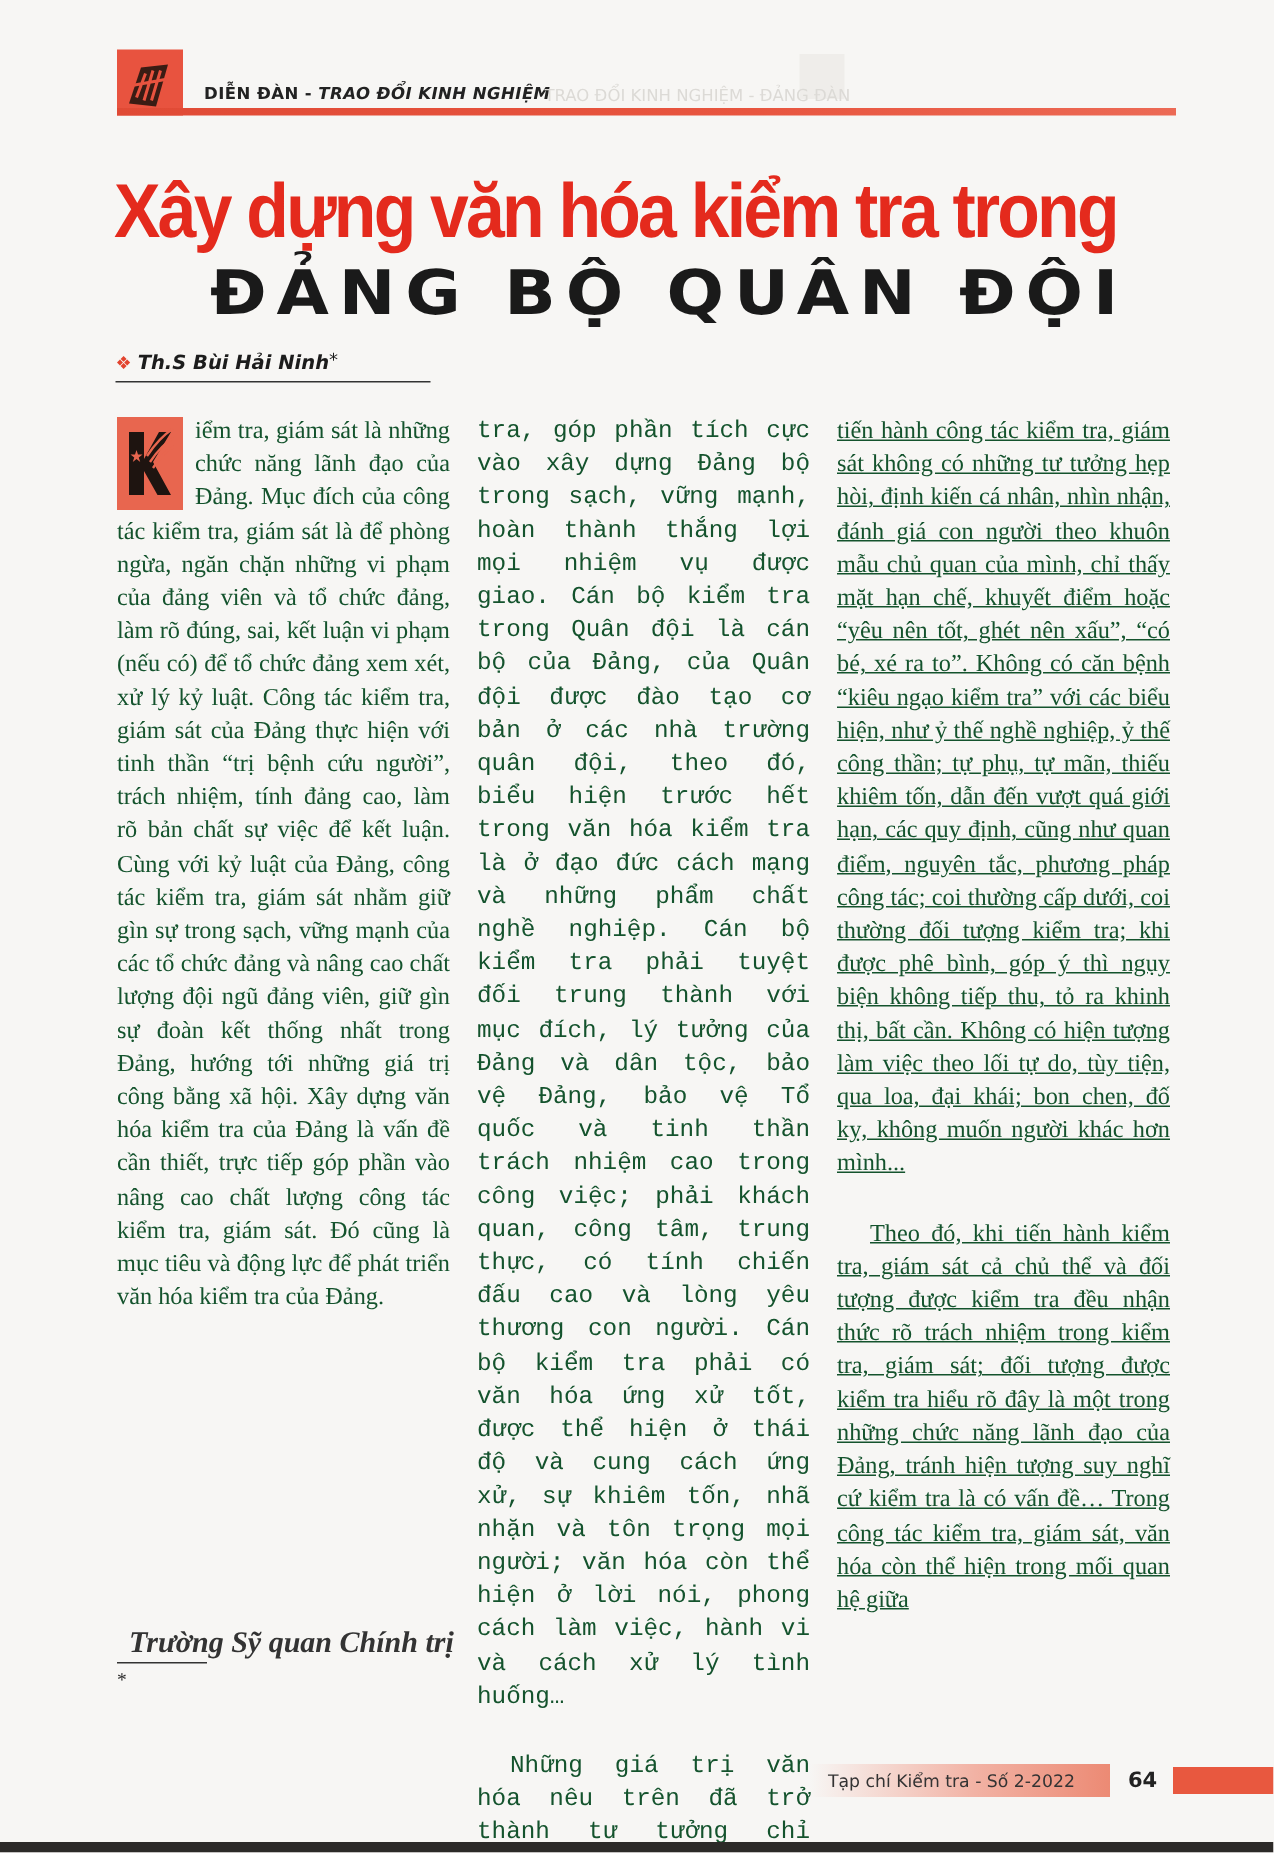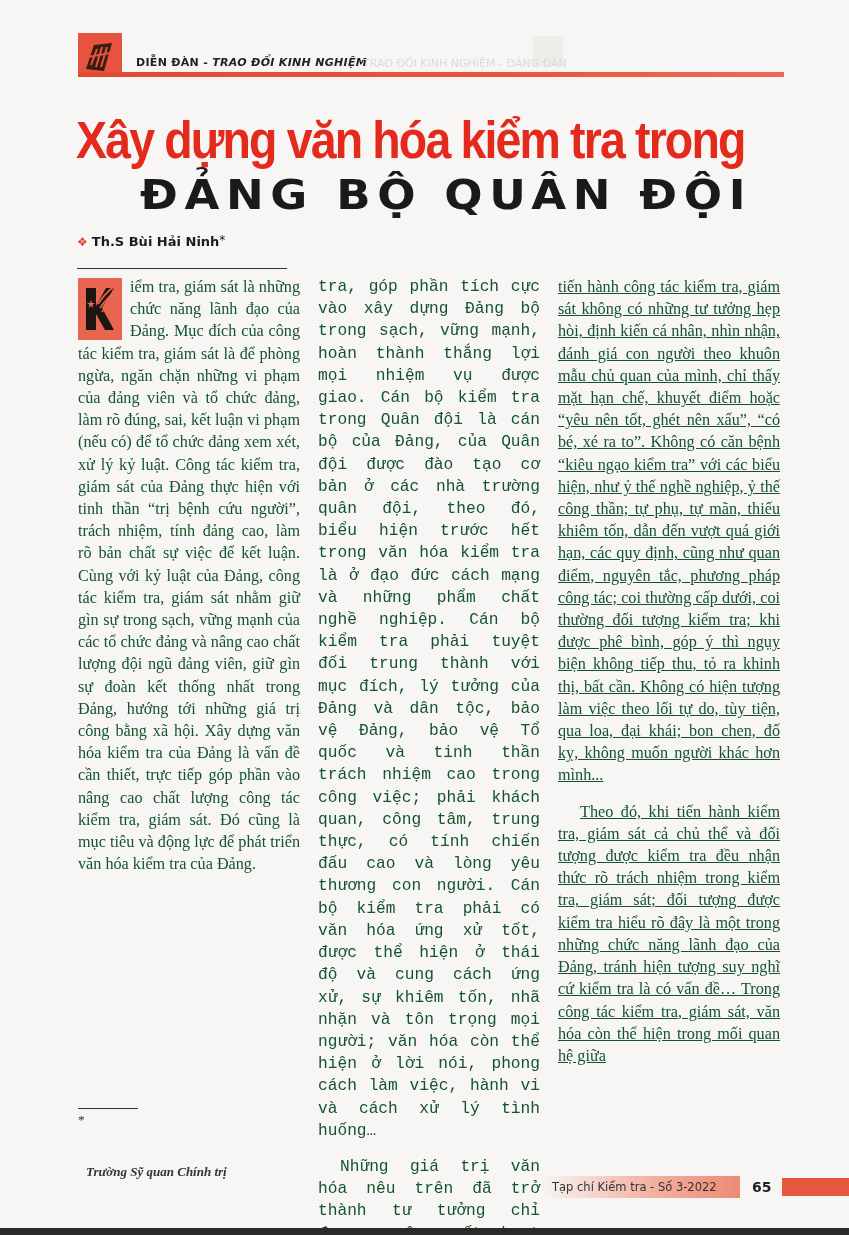--- a/index.html
+++ b/index.html
@@ -41,48 +41,48 @@
     }
     .title-line2 {
       position: absolute; left: 140px; top: 170px;
       font-family: "DejaVu Sans", sans-serif; font-weight: bold;
       font-size: 41px; color: #1a1a1a; letter-spacing: 6px;
       white-space: nowrap; line-height: 50px;
       transform: scaleX(1.1); transform-origin: left top;
     }
     .author {
       position: absolute; left: 77px; top: 233px; width: 210px;
-      border-bottom: 1.5px solid #333; padding-bottom: 19px;
-      font-family: "DejaVu Sans", sans-serif; font-weight: bold; font-size: 13px; color: #1c1c1c;
+      border-bottom: 1.5px solid #333; padding-bottom: 4px;
+      font-family: "DejaVu Sans", sans-serif; font-weight: bold; font-size: 13px; color: #1c1c1c; font-style: italic;
     }
     .author .diamond { color: #e2432e; font-size: 12px; margin-right: 4px; }
     .author .star { font-weight: normal; font-size: 12px; vertical-align: 2px; }
 
     .col {
       position: absolute; top: 276px; width: 222px;
       font-size: 16.2px; line-height: 22.2px; text-align: justify;
       color: #14532d;
     }
     .col p { margin: 0; }
-    .col p.indent { text-indent: 22px; margin-top: 14px; }
+    .col p.indent { text-indent: 22px; margin-top: 24px; }
     .col1 { left: 78px; }
     .col2 { left: 318px; font-family: Liberation Mono, monospace; }
     .col3 { left: 558px; text-decoration: underline; }
 
     .dropcap {
       float: left; width: 44px; height: 62px; background: #e8664f;
       margin: 2px 8px 0 0; position: relative;
     }
     .dropcap svg { position: absolute; left: 6px; top: 6px; }
 
     .footnote-rule { position: absolute; left: 78px; top: 1108px; width: 60px; border-top: 1px solid #333; }
     .footnote-star { position: absolute; left: 78px; top: 1112px; font-size: 13px; }
     .footnote-text {
-      position: absolute; left: 86px; top: 1164px;
-      font-size: 13px; font-style: italic; font-weight: bold; color: #333;
+      position: absolute; left: 86px; top: 1084px;
+      font-size: 20px; font-style: italic; font-weight: bold; color: #333;
     }
 
     .footer { position: absolute; left: 540px; top: 1176px; width: 309px; height: 22px; }
     .footer-journal {
       position: absolute; left: 0; top: 0; width: 200px; height: 22px;
       background: linear-gradient(to right, rgba(247,246,244,0) 0%, #f2b2a4 55%, #ec8a74 100%);
       font-family: "DejaVu Sans", sans-serif; font-size: 11.5px; color: #333;
       line-height: 22px; padding-left: 12px; box-sizing: border-box;
     }
     .footer-page {
@@ -136,17 +136,17 @@
 <div class="col col3">
   <p>tiến hành công tác kiểm tra, giám sát không có những tư tưởng hẹp hòi, định kiến cá nhân, nhìn nhận, đánh giá con người theo khuôn mẫu chủ quan của mình, chỉ thấy mặt hạn chế, khuyết điểm hoặc “yêu nên tốt, ghét nên xấu”, “có bé, xé ra to”. Không có căn bệnh “kiêu ngạo kiểm tra” với các biểu hiện, như ỷ thế nghề nghiệp, ỷ thế công thần; tự phụ, tự mãn, thiếu khiêm tốn, dẫn đến vượt quá giới hạn, các quy định, cũng như quan điểm, nguyên tắc, phương pháp công tác; coi thường cấp dưới, coi thường đối tượng kiểm tra; khi được phê bình, góp ý thì ngụy biện không tiếp thu, tỏ ra khinh thị, bất cần. Không có hiện tượng làm việc theo lối tự do, tùy tiện, qua loa, đại khái; bon chen, đố kỵ, không muốn người khác hơn mình...</p>
   <p class="indent">Theo đó, khi tiến hành kiểm tra, giám sát cả chủ thể và đối tượng được kiểm tra đều nhận thức rõ trách nhiệm trong kiểm tra, giám sát; đối tượng được kiểm tra hiểu rõ đây là một trong những chức năng lãnh đạo của Đảng, tránh hiện tượng suy nghĩ cứ kiểm tra là có vấn đề… Trong công tác kiểm tra, giám sát, văn hóa còn thể hiện trong mối quan hệ giữa</p>
 </div>
 
 <div class="footnote-rule"></div>
 <div class="footnote-star">*</div>
 <div class="footnote-text">Trường Sỹ quan Chính trị</div>
 
 <div class="footer">
-  <div class="footer-journal">Tạp chí Kiểm tra - Số 3-2022</div>
-  <div class="footer-page">65</div>
+  <div class="footer-journal">Tạp chí Kiểm tra - Số 2-2022</div>
+  <div class="footer-page">64</div>
   <div class="footer-bar"></div>
 </div>
 <div class="bottom-edge"></div>
 
 </body></html>

